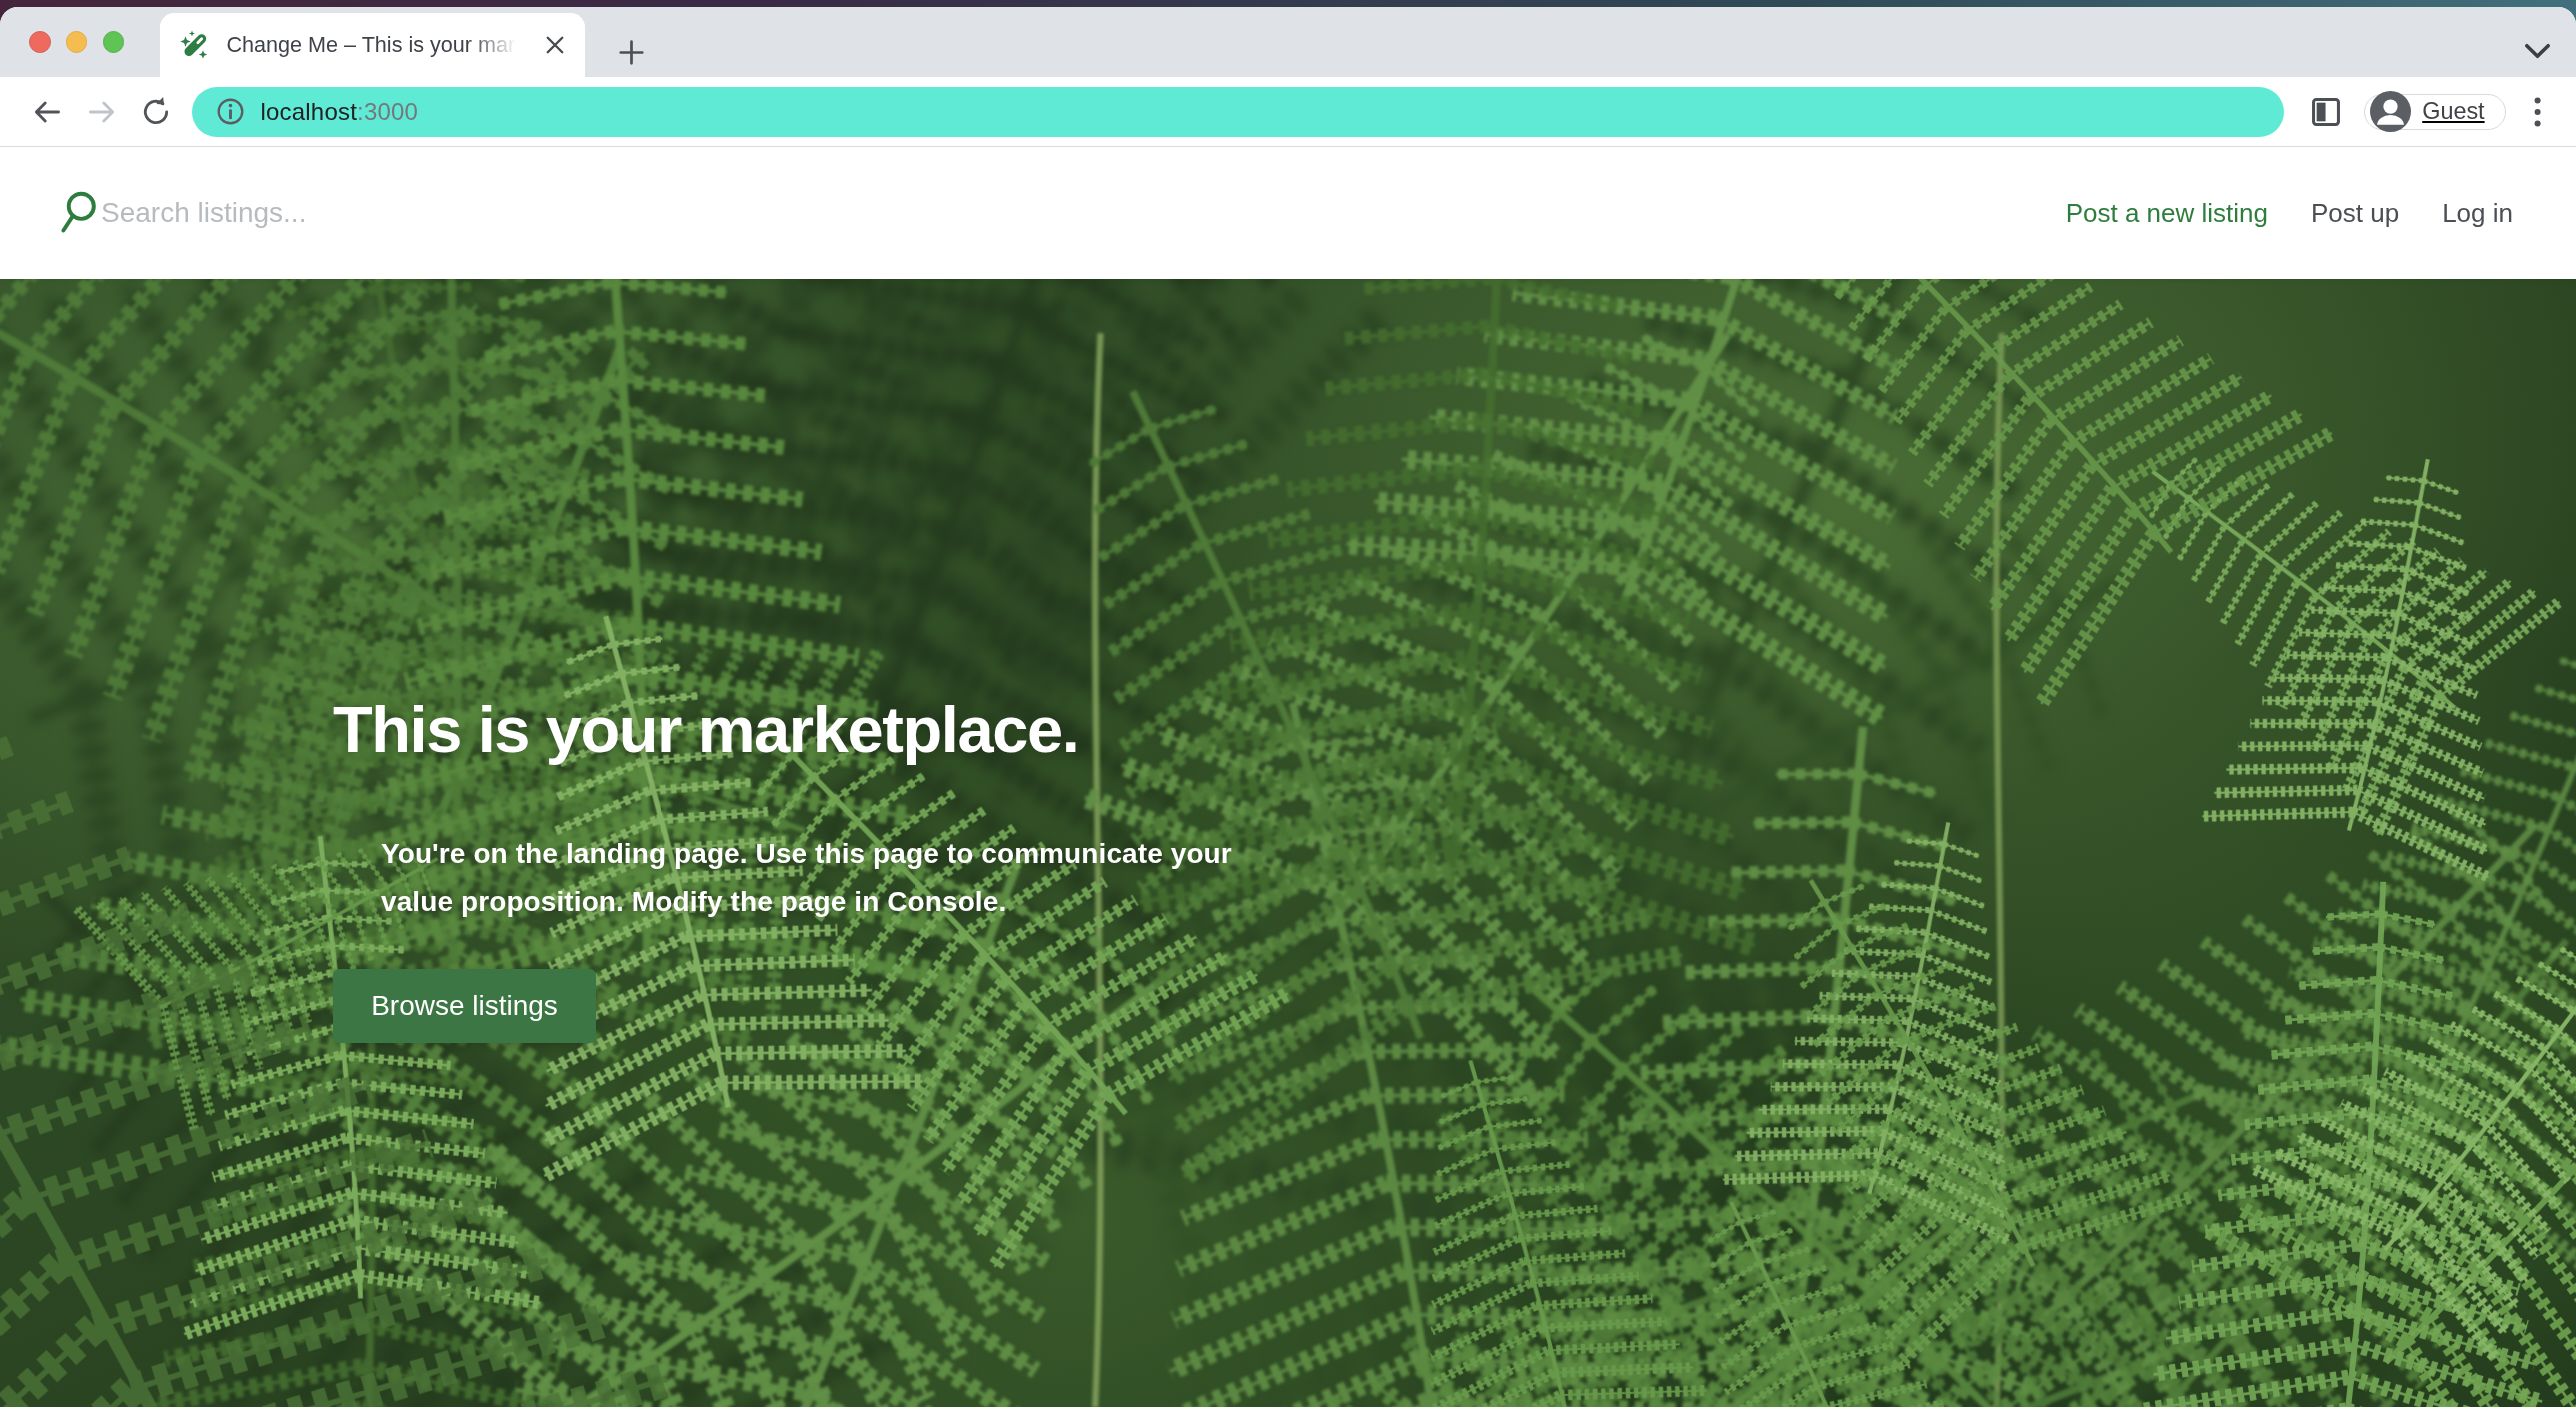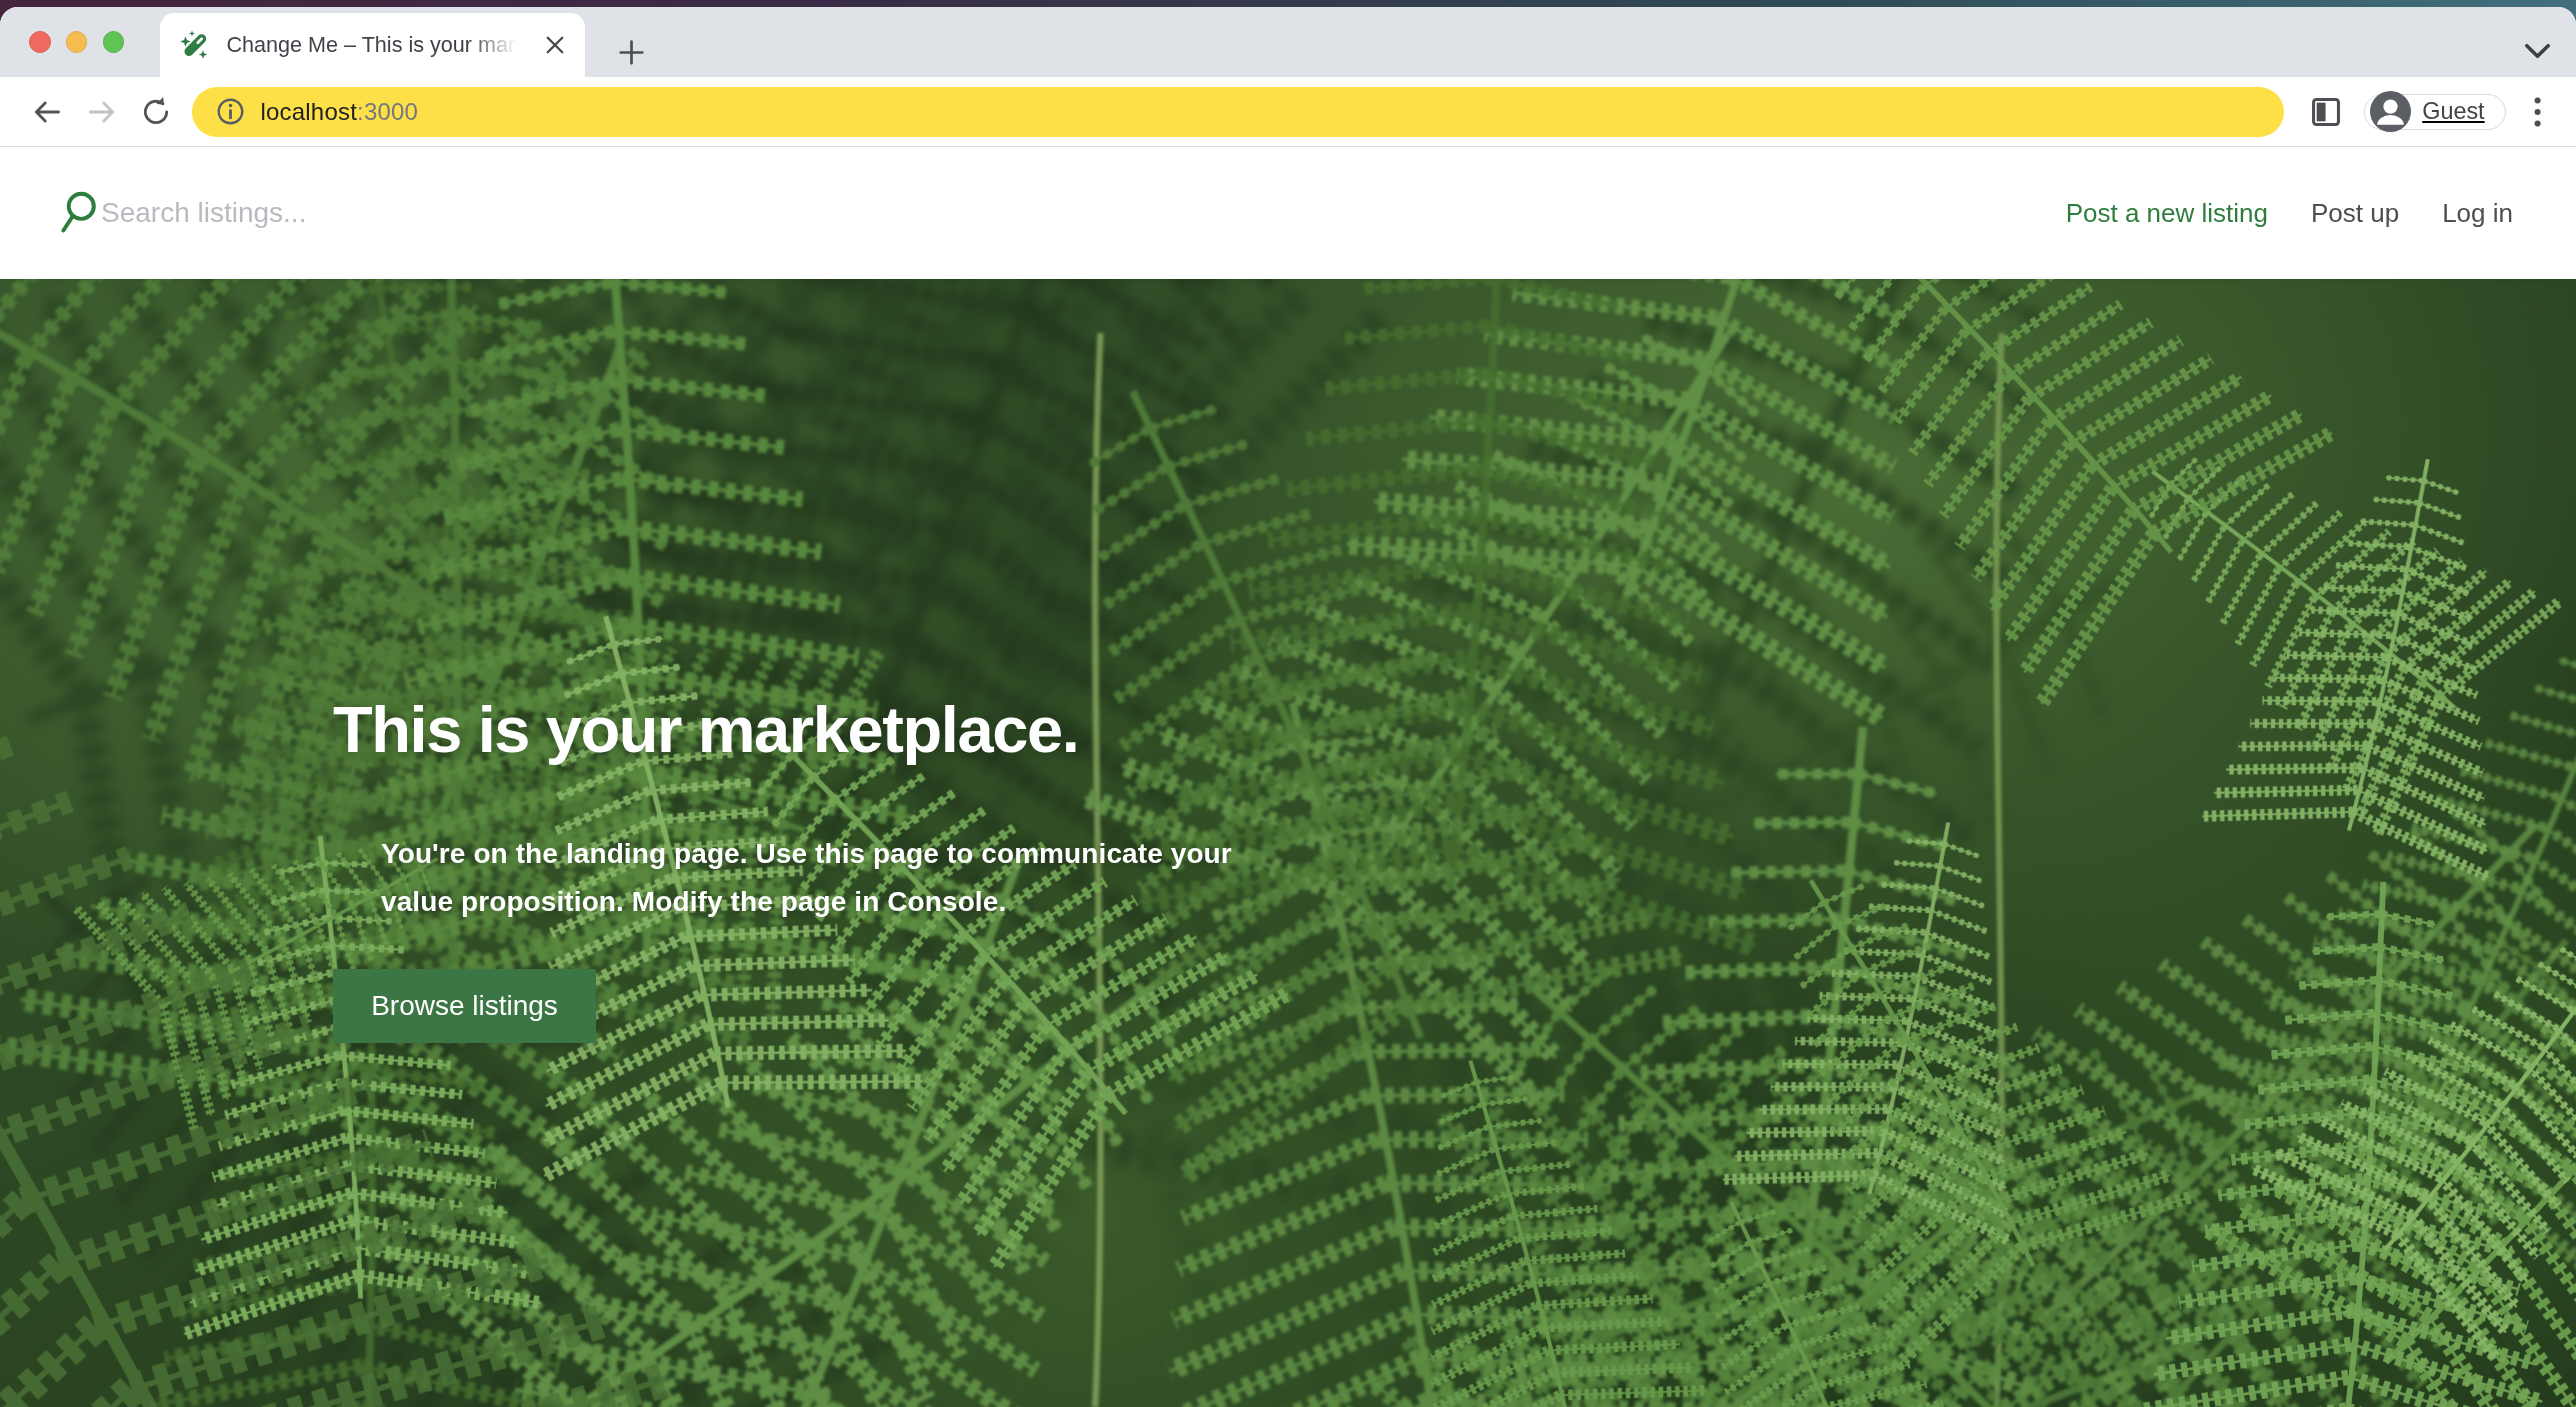--- a/index.html
+++ b/index.html
@@ -38,21 +38,21 @@
   .newtab-btn { position: absolute; left: 613px; top: 27px; width: 36px; height: 36px; display: flex; align-items: center; justify-content: center; border-radius: 50%; }
   .tab-chevron { position: absolute; right: 21.6px; top: 27px; width: 34px; height: 34px; display: flex; align-items: center; justify-content: center; }
 
   
   .toolbar {
     height: 70px; background: #fff; display: flex; align-items: center;
     padding: 0 20px; border-bottom: 1.8px solid #dadde1;
   }
   .nav-btn { width: 40px; height: 40px; display: flex; align-items: center; justify-content: center; border-radius: 50%; flex: 0 0 auto; margin: 0 7.2px; }
   .urlbar {
-    flex: 1; height: 50px; margin: 0 12.6px 0 9px; background: #fde047;
+    flex: 1; height: 50px; margin: 0 12.6px 0 9px; background: #5eead4;
     border-radius: 25px; display: flex; align-items: center; padding: 0 23.4px;
   }
   .url-text { margin-left: 16px; font-size: 24px; letter-spacing: 0.2px; }
   .url-host { color: #202124; }
   .url-port { color: #74787d; }
   .panel-btn { width: 40px; height: 40px; display: flex; align-items: center; justify-content: center; margin: 0 9px; }
   .guest-chip {
     height: 36px; border: 1.8px solid #d6d9dd; border-radius: 25px; background: #fff;
     display: flex; align-items: center; padding: 0 20px 0 4.5px; margin: 0 9px; gap: 11.7px; text-decoration: underline;
   }
@@ -95,21 +95,21 @@
   .hero-title {
     color: #fff; font-size: 65px; font-weight: 700; letter-spacing: -1.4px;
     text-shadow: 0 1.8px 14.4px rgba(0,0,0,0.3);
   }
   .hero-body {
     margin-top: 63px; color: #fff; font-size: 28px; font-weight: 700;
     line-height: 48px; letter-spacing: 0.1px; text-shadow: 0 0.9px 9px rgba(0,0,0,0.3); margin-left: 48px;
   }
   .hero-body a { color: #fff; text-decoration-thickness: 2.7px; text-underline-offset: 6.3px; cursor: pointer; }
   .cta-btn {
-    margin-top: 43px; width: 263px; height: 74px; border: none; border-radius: 1px;
+    margin-top: 43px; width: 263px; height: 74px; border: none; border-radius: 6px;
     background: #3c7645; color: #fff; font-size: 28px; font-weight: 500;
     font-family: "Liberation Sans", "DejaVu Sans", sans-serif; cursor: pointer;
     display: flex; align-items: center; justify-content: center;
     box-shadow: 0 1.8px 9px rgba(0,0,0,0.18);
   }
 </style>
 </head>
 <body>
 
 <svg width="0" height="0" style="position:absolute">

